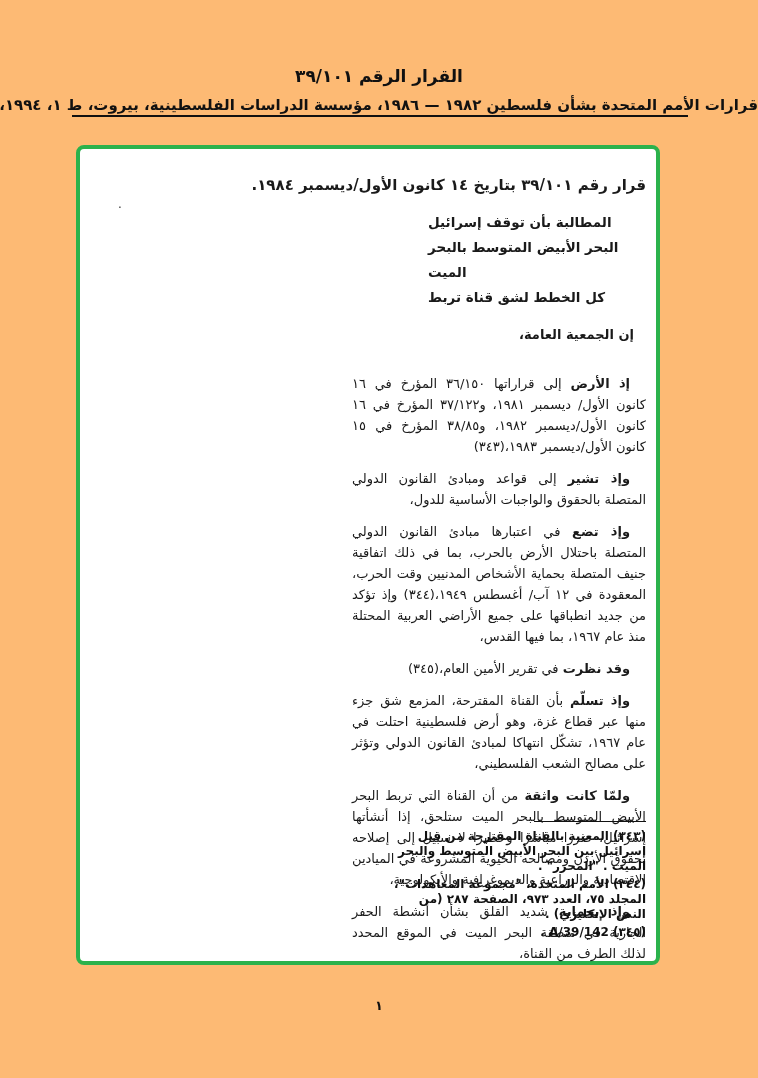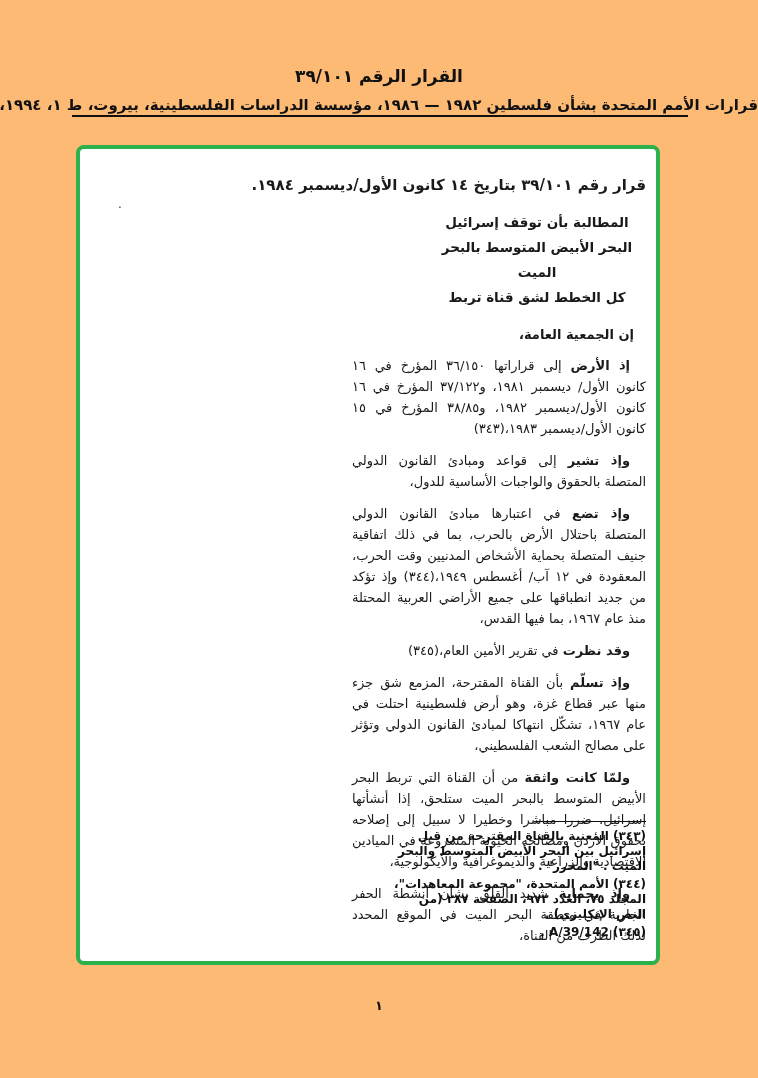--- a/index.html
+++ b/index.html
@@ -34,25 +34,25 @@
   .content {
     position:absolute; top:26px; right:10px; width:294px;
     direction:rtl; text-align:justify;
     font-size:13px; line-height:21px; color:#1a1a1a;
   }
   .res-heading {
     font-weight:bold; text-align:right; font-size:15px;
     margin-bottom:14px; white-space:nowrap;
   }
   .res-title {
-    width:218px; text-align:center; font-weight:bold;
+    width:218px; text-align:left; font-weight:bold;
     font-size:13.5px; line-height:25px; margin-bottom:14px;
   }
   .opening {
-    font-weight:bold; text-indent:12px; margin-bottom:10px; text-align:right;
+    font-weight:bold; text-indent:12px; margin-bottom:28px; text-align:right;
   }
   .para {
     text-indent:16px; margin-bottom:11px;
   }
   .para .lead { font-weight:bold; }
   .footnotes {
     position:absolute; bottom:18px; right:10px; width:258px;
     direction:rtl; text-align:right;
     font-size:12px; font-weight:bold; line-height:15px; color:#111;
   }

